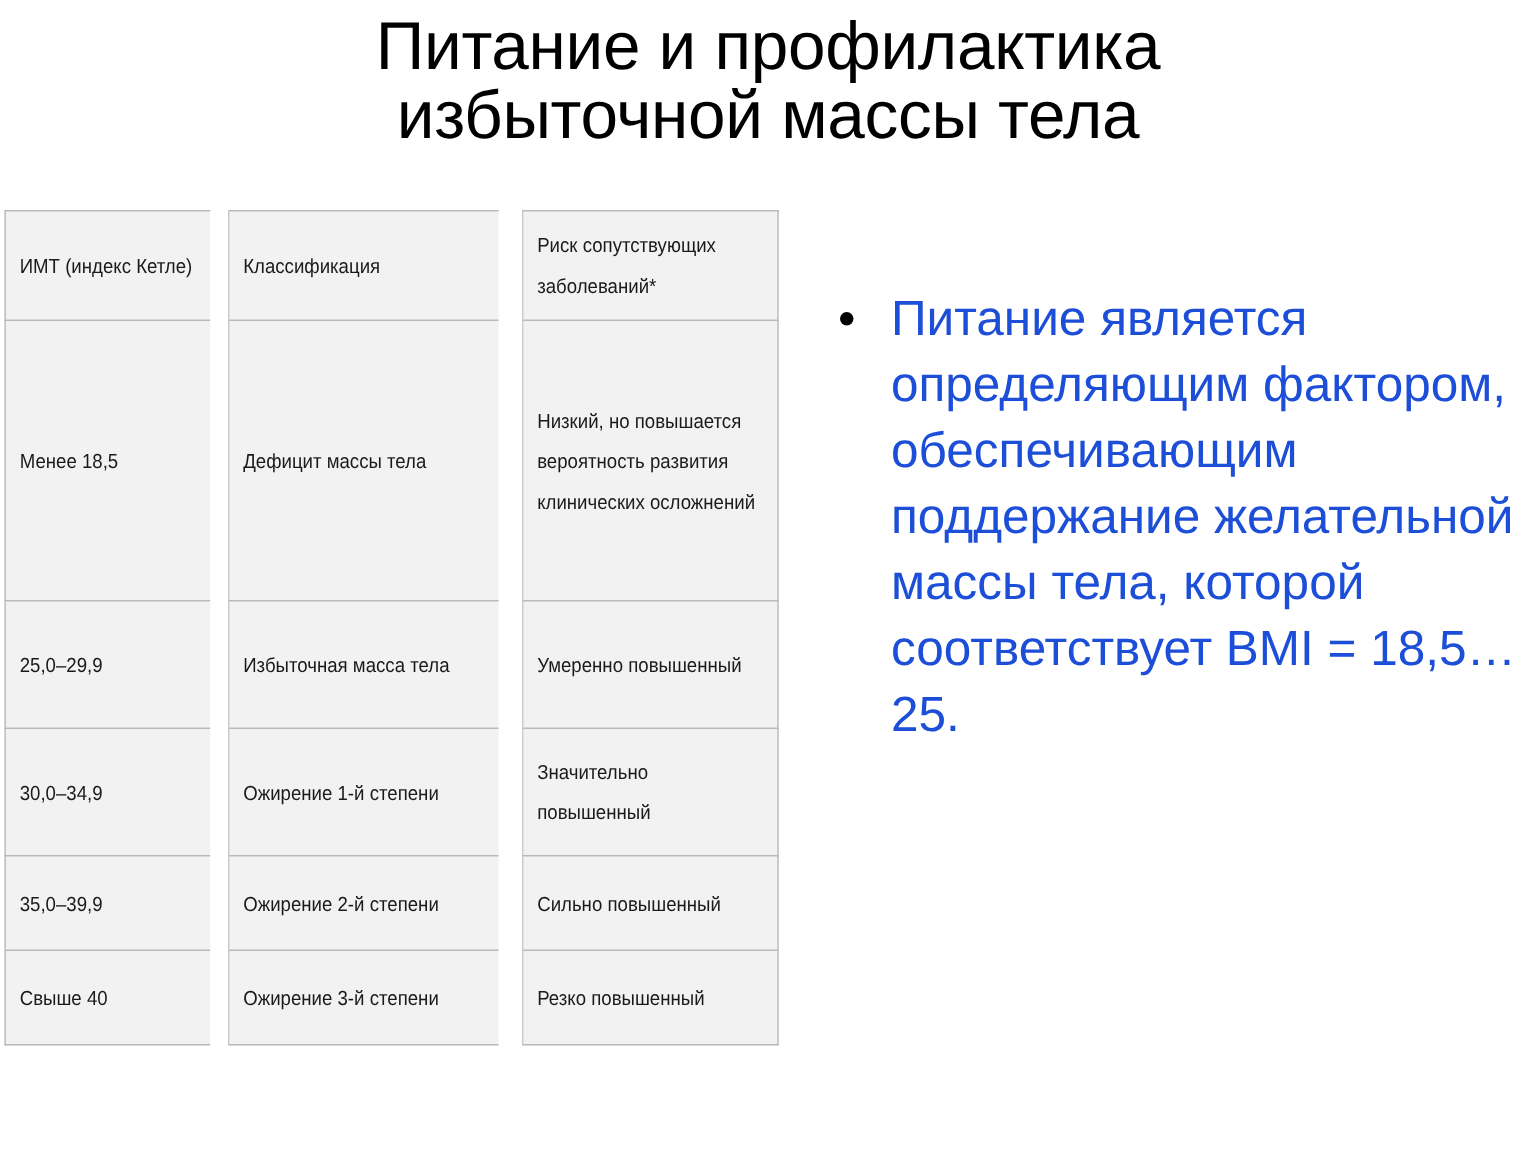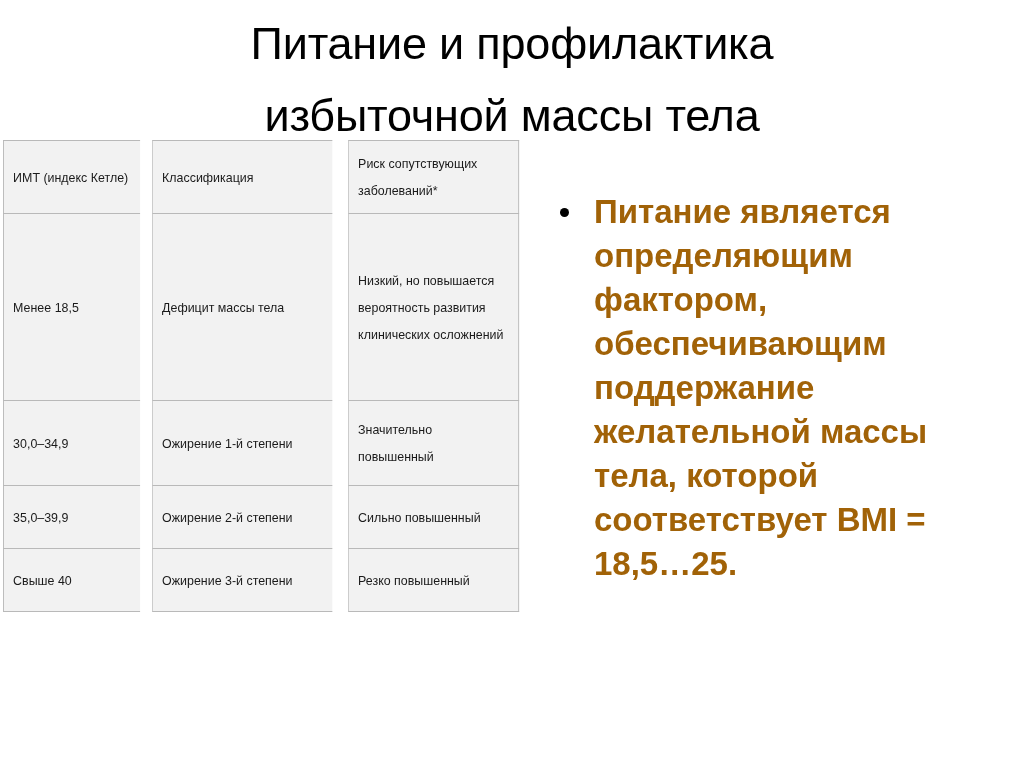--- a/index.html
+++ b/index.html
@@ -18,21 +18,21 @@
 
   
   #slide-title {
     position: absolute;
     left: 0;
     top: 8px;
     width: 1024px;
     text-align: center;
     font-size: 45px;
     font-weight: 400;
-    line-height: 72px;
+    line-height: 46px;
     letter-spacing: -0.2px;
     color: #000000;
     white-space: pre-line;
   }
 
   
   #bmi-table {
     position: absolute;
     left: 3px;
     top: 140px;
@@ -87,22 +87,22 @@
     width: 462px;
     margin: 0;
     padding: 0;
     list-style: none;
   }
   #bullet-list li {
     position: relative;
     padding-left: 42px;
     font-size: 33px;
     line-height: 44px;
-    font-weight: 700;
-    color: #a16207;
+    font-weight: 400;
+    color: #1d4ed8;
   }
   #bullet-list li::before {
     content: "";
     position: absolute;
     left: 8px;
     top: 18px;
     width: 9px;
     height: 9px;
     border-radius: 50%;
     background: #000000;
@@ -127,20 +127,25 @@
       <th>Риск сопутствующих заболеваний*</th>
     </tr>
   </thead>
   <tbody>
     <tr class="row-tall">
       <td>Менее 18,5</td>
       <td>Дефицит массы тела</td>
       <td>Низкий, но повышается вероятность развития клинических осложнений</td>
     </tr>
     <tr class="row-mid">
+      <td>25,0–29,9</td>
+      <td>Избыточная масса тела</td>
+      <td>Умеренно повышенный</td>
+    </tr>
+    <tr class="row-mid">
       <td>30,0–34,9</td>
       <td>Ожирение 1-й степени</td>
       <td>Значительно повышенный</td>
     </tr>
     <tr class="row-short">
       <td>35,0–39,9</td>
       <td>Ожирение 2-й степени</td>
       <td>Сильно повышенный</td>
     </tr>
     <tr class="row-short">

